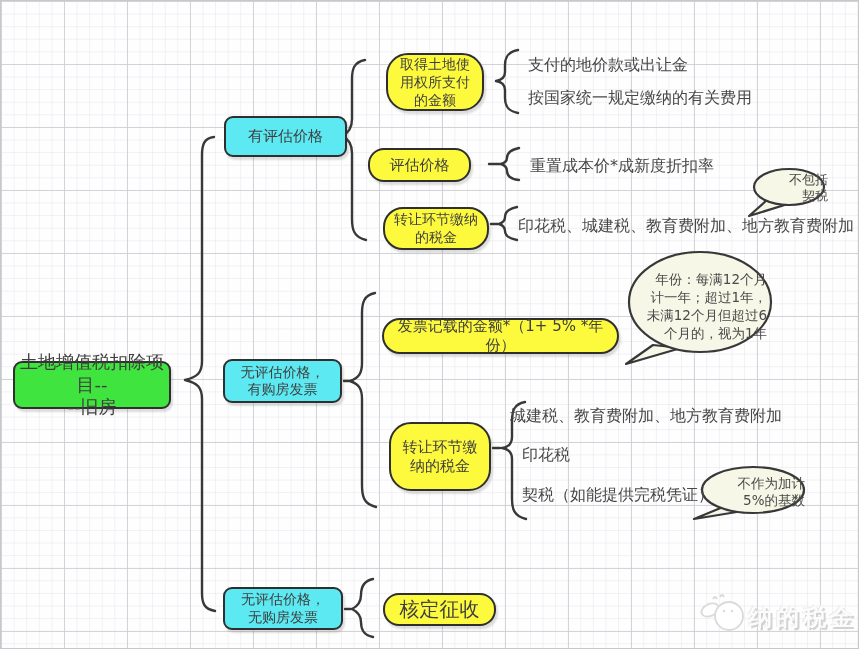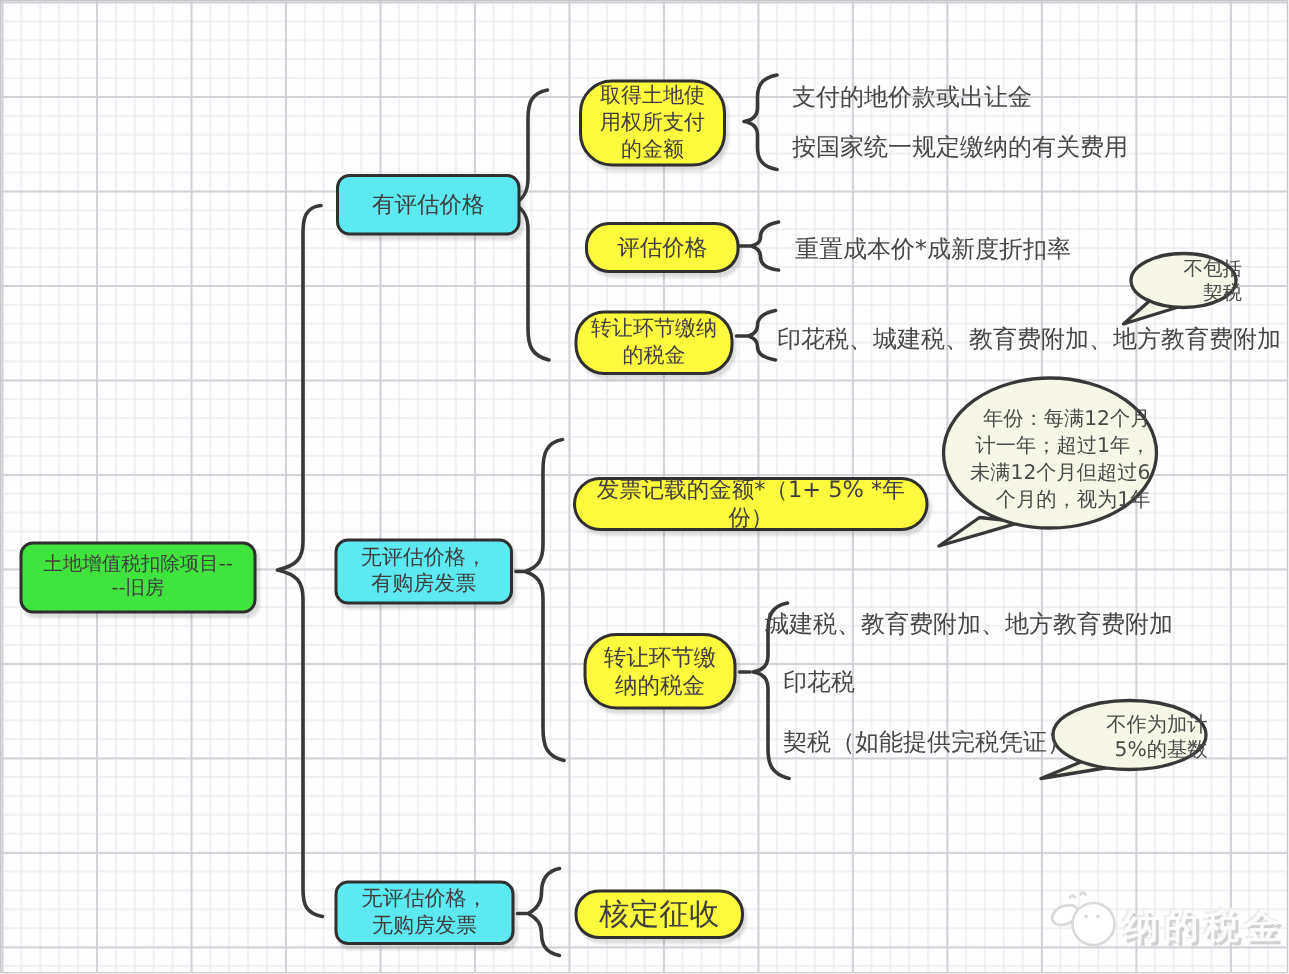--- a/index.html
+++ b/index.html
@@ -19,29 +19,29 @@
   svg.overlay{position:absolute;left:0;top:0;width:859px;height:649px;}
   .node{
     position:absolute;display:flex;flex-direction:column;align-items:center;justify-content:center;
     border:2.5px solid #2f2f2f;text-align:center;box-sizing:border-box;
     box-shadow:2px 3px 2px rgba(70,70,70,.18);line-height:1.25;
   }
   .node span{display:block;}
   .green{background:#3fe43f;border-radius:9px;}
   .cyan{background:#5ce9f2;border-radius:9px;}
   .yellow{background:#fdfa3e;border-radius:19px;}
-  .n-root{left:12px;top:360px;width:158px;height:48px;font-size:13px;}
+  .n-root{left:12px;top:360px;width:158px;height:48px;font-size:18px;}
   .n-b1{left:223px;top:115px;width:123px;height:41px;font-size:15px;}
   .n-b2{left:222px;top:358px;width:119px;height:44px;font-size:14px;}
   .n-b3{left:222px;top:586px;width:120px;height:43px;font-size:14px;}
   .n-y1{left:385px;top:52px;width:98px;height:58px;font-size:14px;border-radius:22px;line-height:1.3;}
-  .n-y2{left:389px;top:147px;width:103px;height:34px;font-size:15px;border-radius:16px;}
+  .n-y2{left:367px;top:147px;width:103px;height:34px;font-size:15px;border-radius:16px;}
   .n-y3{left:382px;top:206px;width:106px;height:43px;font-size:14px;border-radius:20px;}
   .n-y4{left:381px;top:317px;width:237px;height:36px;font-size:15px;border-radius:18px;text-align:center;}
-  .n-y5{left:388px;top:421px;width:102px;height:51px;font-size:15px;border-radius:22px;}
+  .n-y5{left:388px;top:421px;width:102px;height:69px;font-size:15px;border-radius:22px;}
   .n-y6{left:382px;top:592px;width:113px;height:33px;font-size:20px;border-radius:16px;justify-content:center;}
   .leaf{position:absolute;white-space:nowrap;font-size:16px;color:#474747;}
   .t-l1{left:527px;top:54px;}
   .t-l2{left:527px;top:87px;}
   .t-l3{left:529px;top:155px;}
   .t-l4{left:517px;top:215px;}
   .t-l5{left:509px;top:405px;}
   .t-l6{left:521px;top:444px;}
   .t-l7{left:521px;top:484px;}
   .bubble-text{position:absolute;text-align:right;color:#4a4a4a;}

